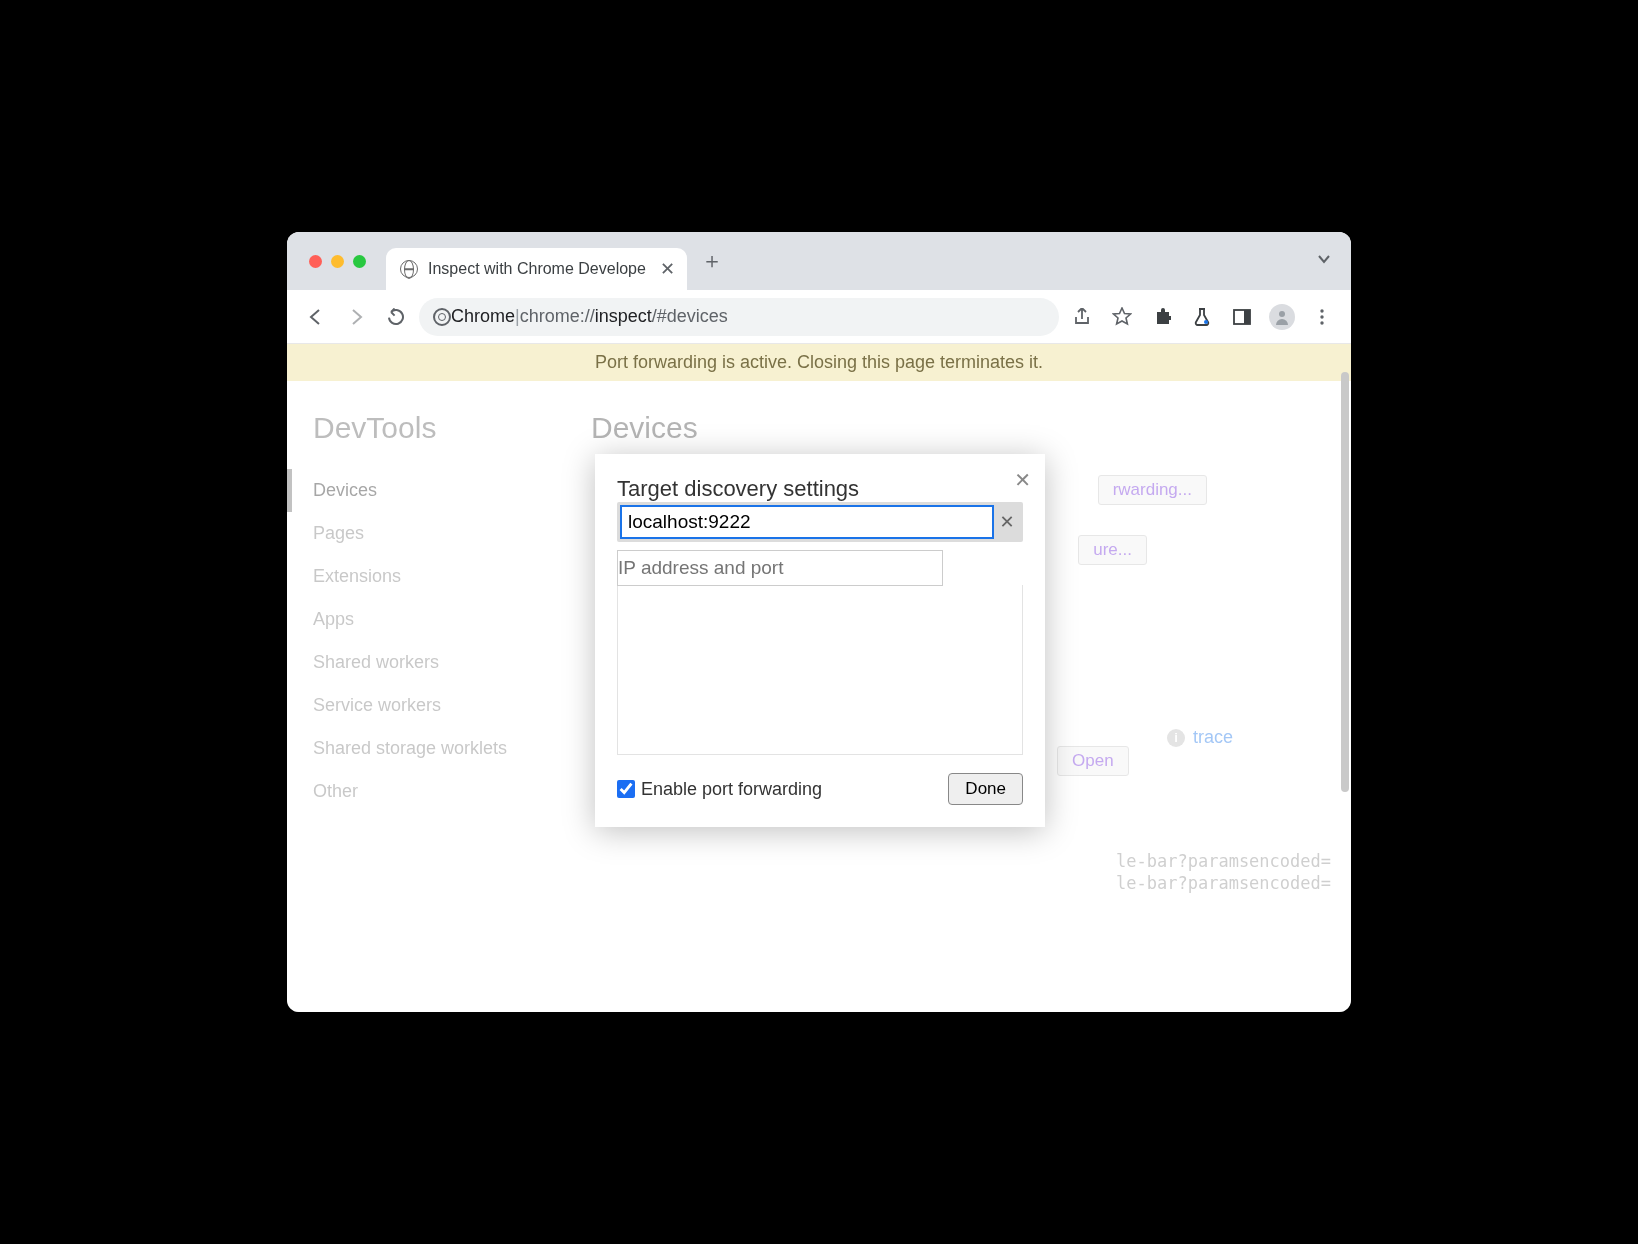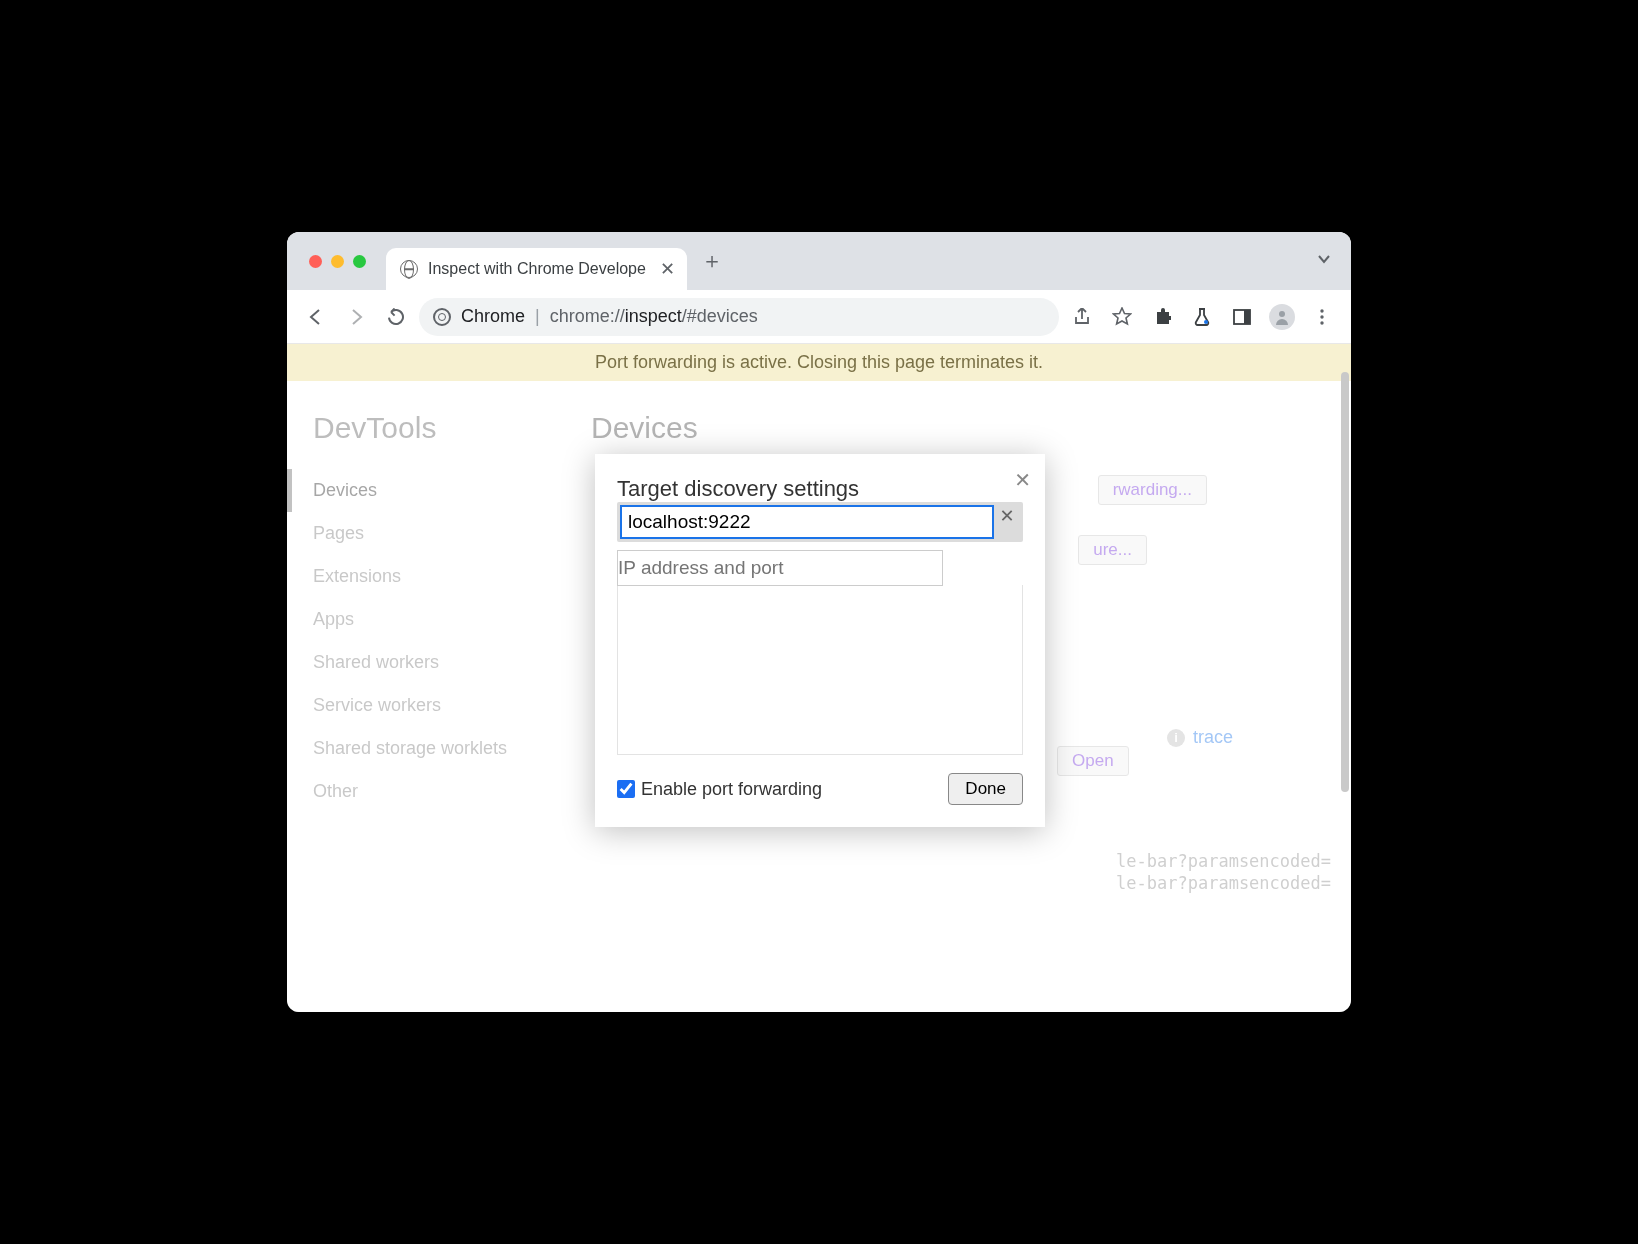--- a/index.html
+++ b/index.html
@@ -56,21 +56,21 @@
 .new-tab { margin-left: 14px; font-size: 22px; color:#5f6368; cursor:pointer;}
 .tab-bar .chev { position:absolute; right: 20px; top: 50%; transform: translateY(-50%); color:#5f6368; font-size: 16px;}
 .addr-bar {
   height: 54px; background:#fff;
   display:flex; align-items:center; padding: 0 12px; gap: 6px;
   border-bottom: 1px solid #e8e8e8;
 }
 .nav-btn { width:34px; height:34px; display:flex;align-items:center;justify-content:center; color:#5f6368; font-size:20px; border-radius:50%; cursor:pointer;}
 .addr-pill {
   flex: 1; background:#f1f3f4; height: 38px; border-radius: 20px;
-  display:flex; align-items:center; padding: 9px 14px; gap: 10px; font-size: 18px;
+  display:flex; align-items:center; padding: 9px 14px; font-size: 18px;
 }
 .addr-pill .chrome-ico { width:18px;height:18px;border-radius:50%;border:2px solid #5f6368; position:relative;}
 .addr-pill .chrome-ico:after{content:'';position:absolute;inset:3px;border:1.5px solid #5f6368;border-radius:50%;}
 .addr-pill .label { color:#202124; font-weight:500;}
 .addr-pill .sep { color:#9aa0a6; }
 .addr-pill .url { color:#5f6368; }
 .addr-pill .url b { color:#202124; font-weight:400;}
 .tool-ico { width:34px; height:34px; display:flex;align-items:center;justify-content:center; color:#5f6368; font-size:20px; cursor:pointer;}
 .avatar { width:26px;height:26px;background:#dadce0;border-radius:50%;display:flex;align-items:center;justify-content:center;}
 .banner {
@@ -100,21 +100,21 @@
   left: 308px; top: 222px;
   width: 450px;
   background:#fff;
   box-shadow: 0 4px 30px rgba(0,0,0,0.25);
   padding: 22px;
   z-index: 100;
 }
 .modal .closebtn { position:absolute; right:14px; top:14px; font-size:20px; color:#888; cursor:pointer;}
 .modal h3 { font-size:22px; font-weight:400; color:#333; }
 .input-row {
-  display:flex; background:#dcdcdc; padding:3px; border-radius:2px;
+  display:flex; align-items:center; background:#dcdcdc; padding:3px; border-radius:2px;
 }
 .input-row input {
   flex:1; font-size:19px; padding:4px 6px; border:2px solid #1a73e8;
   outline:none; font-family:inherit;
 }
 .input-row .remove { width:26px; text-align:center; color:#666; font-size:18px; cursor:pointer;}
 .input-row2 {
   margin-top: 8px;
 }
 .input-row2 input {

